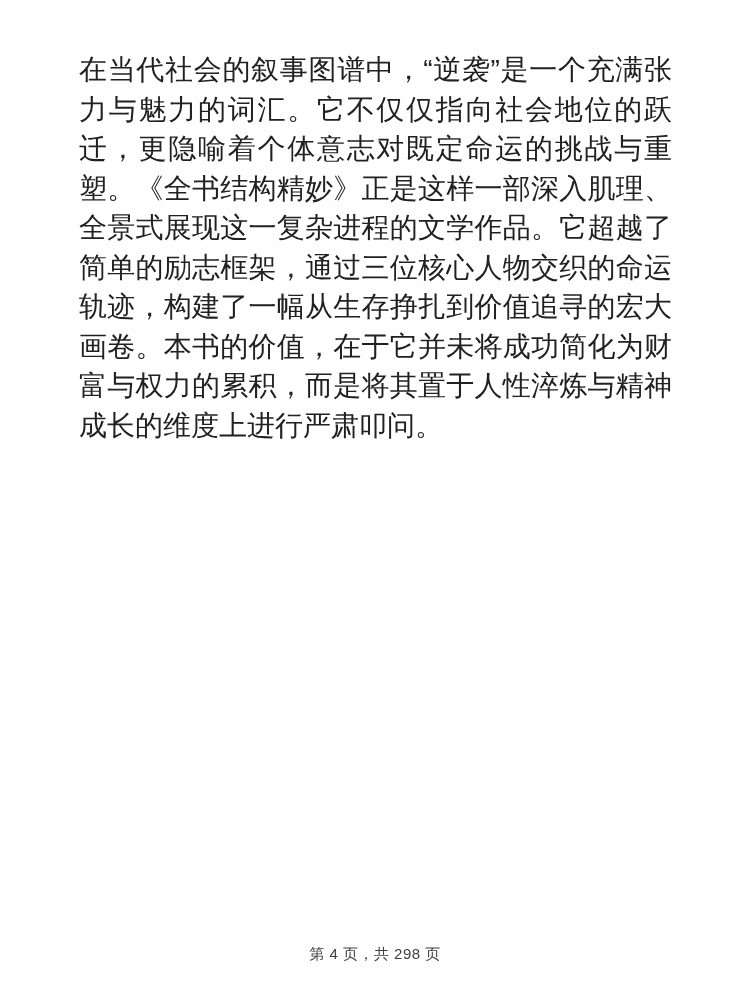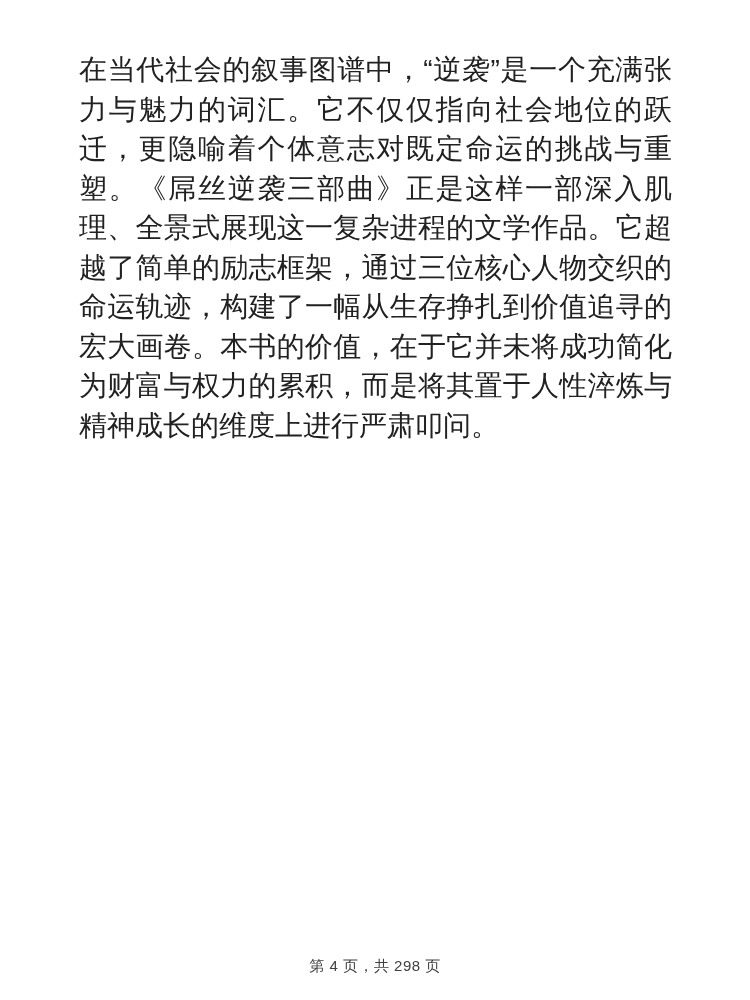--- a/index.html
+++ b/index.html
@@ -29,31 +29,31 @@
     line-height: 39.5px;
     color: #212121;
     text-align: justify;
     text-justify: inter-ideograph;
     margin: 0 0 13px 0;
     font-weight: 400;
     word-break: break-all;
   }
   .page-footer {
     position: absolute;
-    bottom: 24px;
+    bottom: 36px;
     left: 0;
     width: 100%;
     text-align: center;
     font-size: 15px;
     letter-spacing: 0.5px;
     color: #404040;
     font-family: "Liberation Sans", "DejaVu Sans", sans-serif;
   }
 </style>
 </head>
 <body>
 
 <div class="page">
   <div class="content">
-    <p class="body-paragraph">在当代社会的叙事图谱中，“逆袭”是一个充满张力与魅力的词汇。它不仅仅指向社会地位的跃迁，更隐喻着个体意志对既定命运的挑战与重塑。《屌丝逆袭三部曲》正是这样一部深入肌理、全景式展现这一复杂进程的文学作品。它超越了简单的励志框架，通过三位核心人物交织的命运轨迹，构建了一幅从生存挣扎到价值追寻的宏大画卷。本书的价值，在于它并未将成功简化为财富与权力的累积，而是将其置于人性淬炼与精神成长的维度上进行严肃叩问。</p>
+    <p class="body-paragraph">在当代社会的叙事图谱中，“逆袭”是一个充满张力与魅力的词汇。它不仅仅指向社会地位的跃迁，更隐喻着个体意志对既定命运的挑战与重塑。《全书结构精妙》正是这样一部深入肌理、全景式展现这一复杂进程的文学作品。它超越了简单的励志框架，通过三位核心人物交织的命运轨迹，构建了一幅从生存挣扎到价值追寻的宏大画卷。本书的价值，在于它并未将成功简化为财富与权力的累积，而是将其置于人性淬炼与精神成长的维度上进行严肃叩问。</p>
   </div>
   <div class="page-footer">第 4 页，共 298 页</div>
 </div>
 
 </body></html>

